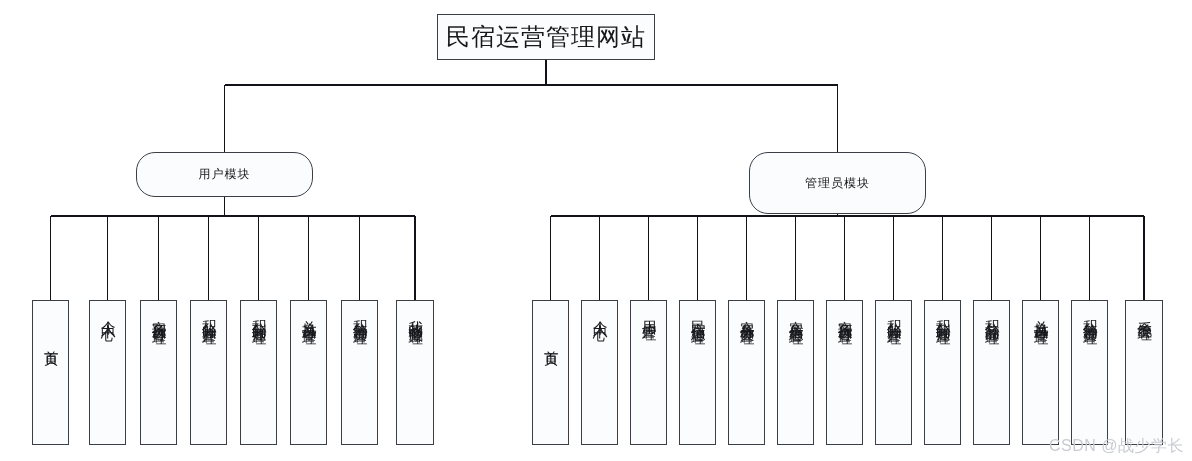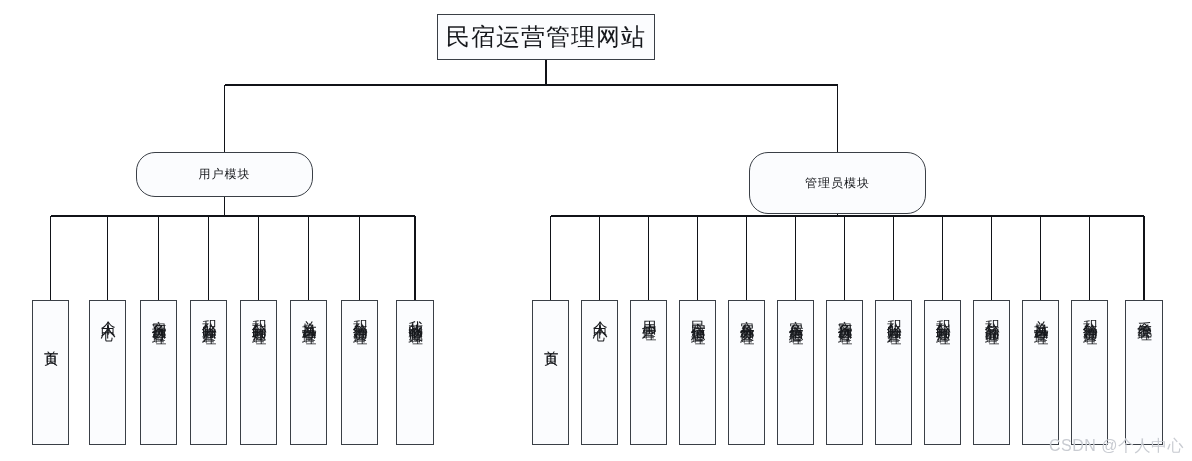--- a/index.html
+++ b/index.html
@@ -192,14 +192,14 @@
         <span class="leaf-text">兑换订单管理</span>
       </div>
       <div class="node node-leaf" style="left: 1071px; top: 300px; width: 37px; height: 145px;">
         <span class="leaf-text">积分消费管理</span>
       </div>
       <div class="node node-leaf" style="left: 1125px; top: 300px; width: 38px; height: 145px;">
         <span class="leaf-text">系统管理</span>
       </div>
     </div>
 
-  <div id="watermark">CSDN @个人中心</div>
+  <div id="watermark">CSDN @战少学长</div>
 </div>
 
 </body></html>

